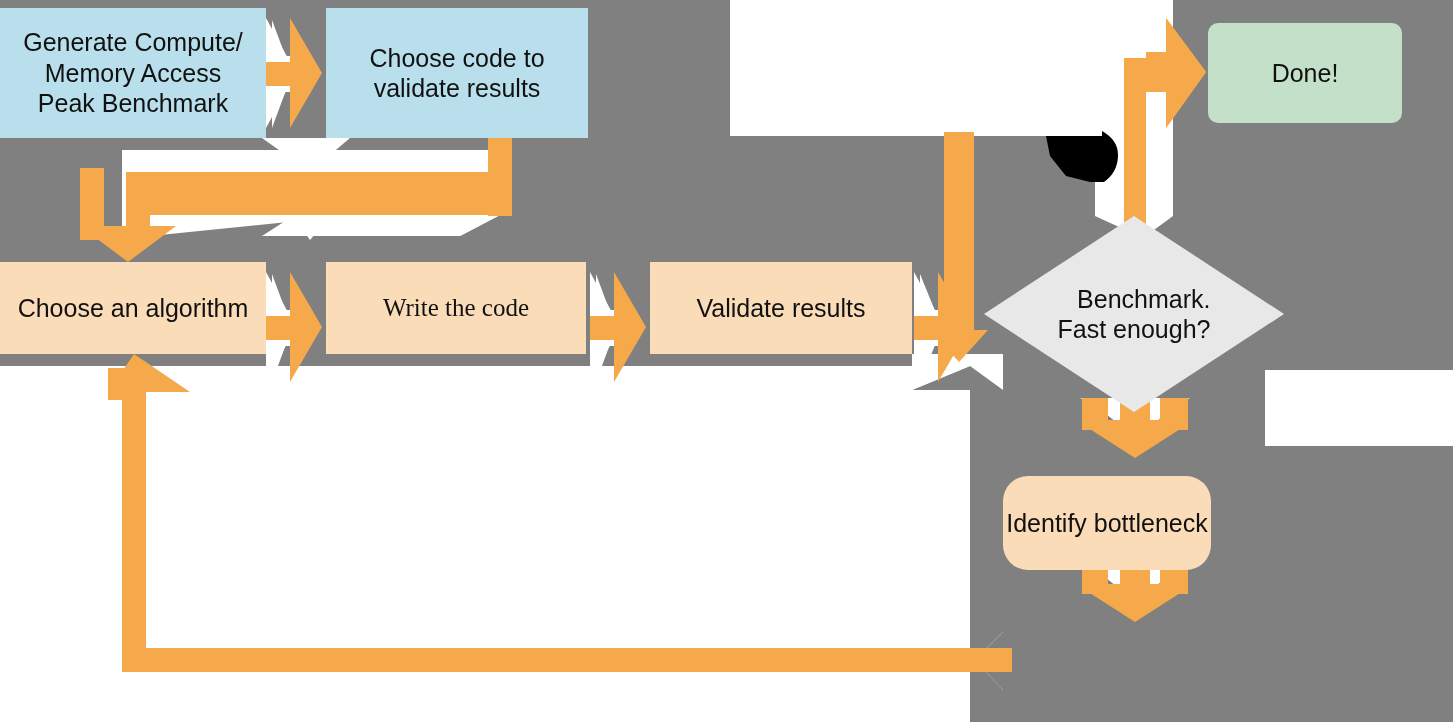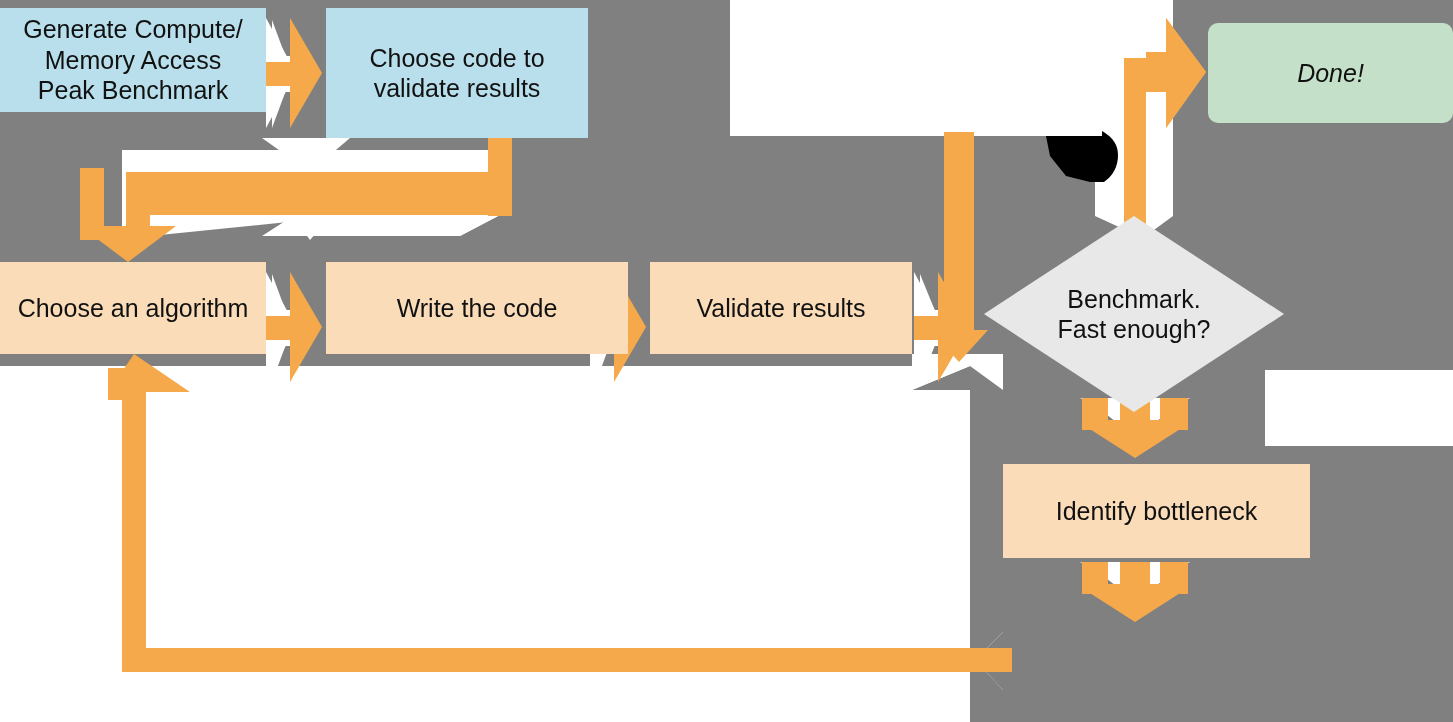--- a/index.html
+++ b/index.html
@@ -155,50 +155,50 @@
       <rect x="122" y="376" width="24" height="296" fill="#f5a94a"></rect>
       <polygon points="108,392 190,392 134,354" fill="#f5a94a"></polygon>
       <polygon points="108,368 146,368 146,400 108,400" fill="#f5a94a"></polygon>
     </g>
 
     <polygon points="1134,216 1284,314 1134,412 984,314" fill="#e8e8e8"></polygon>
 
     <path d="M1046,136 L1102,136 L1102,131 Q1118,140 1118,155 Q1118,172 1104,182 L1090,182 L1066,176 L1050,156 Z" fill="#000000"></path>
   </svg>
 
-  <div class="node blue" style="left:0px; top:8px; width:266px; height:104px;">
+  <div class="node blue" style="left:0px; top:8px; width:266px; height:130px;">
     <span>Generate Compute/
 Memory Access
 Peak Benchmark</span>
   </div>
 
   <div class="node blue" style="left:326px; top:8px; width:262px; height:130px;">
     <span>Choose code to
 validate results</span>
   </div>
 
-  <div class="node green" style="left:1208px; top:23px; width:245px; height:100px;font-style:italic;">
+  <div class="node green" style="left:1208px; top:23px; width:194px; height:100px;">
     <span>Done!</span>
   </div>
 
   <div class="node peach" style="left:0px; top:262px; width:266px; height:92px;">
     <span>Choose an algorithm</span>
   </div>
 
-  <div class="node peach" style="left:326px; top:262px; width:302px; height:92px;">
+  <div class="node peach" style="left:326px; top:262px; width:260px; height:92px;font-family:Liberation Serif, serif;">
     <span>Write the code</span>
   </div>
 
   <div class="node peach" style="left:650px; top:262px; width:262px; height:92px;">
     <span>Validate results</span>
   </div>
 
-  <div class="node diamond-label" style="left:1024px; top:264px; width:220px; height:100px;">
+  <div class="node diamond-label" style="left:1024px; top:264px; width:220px; height:100px;text-align:right;">
     <span>Benchmark.
 Fast enough?</span>
   </div>
 
-  <div class="node peach" style="left:1003px; top:464px; width:307px; height:94px;">
+  <div class="node peach" style="left:1003px; top:476px; width:208px; height:94px;border-radius:25px;">
     <span>Identify bottleneck</span>
   </div>
 
 
 </div>
 
 </body></html>

